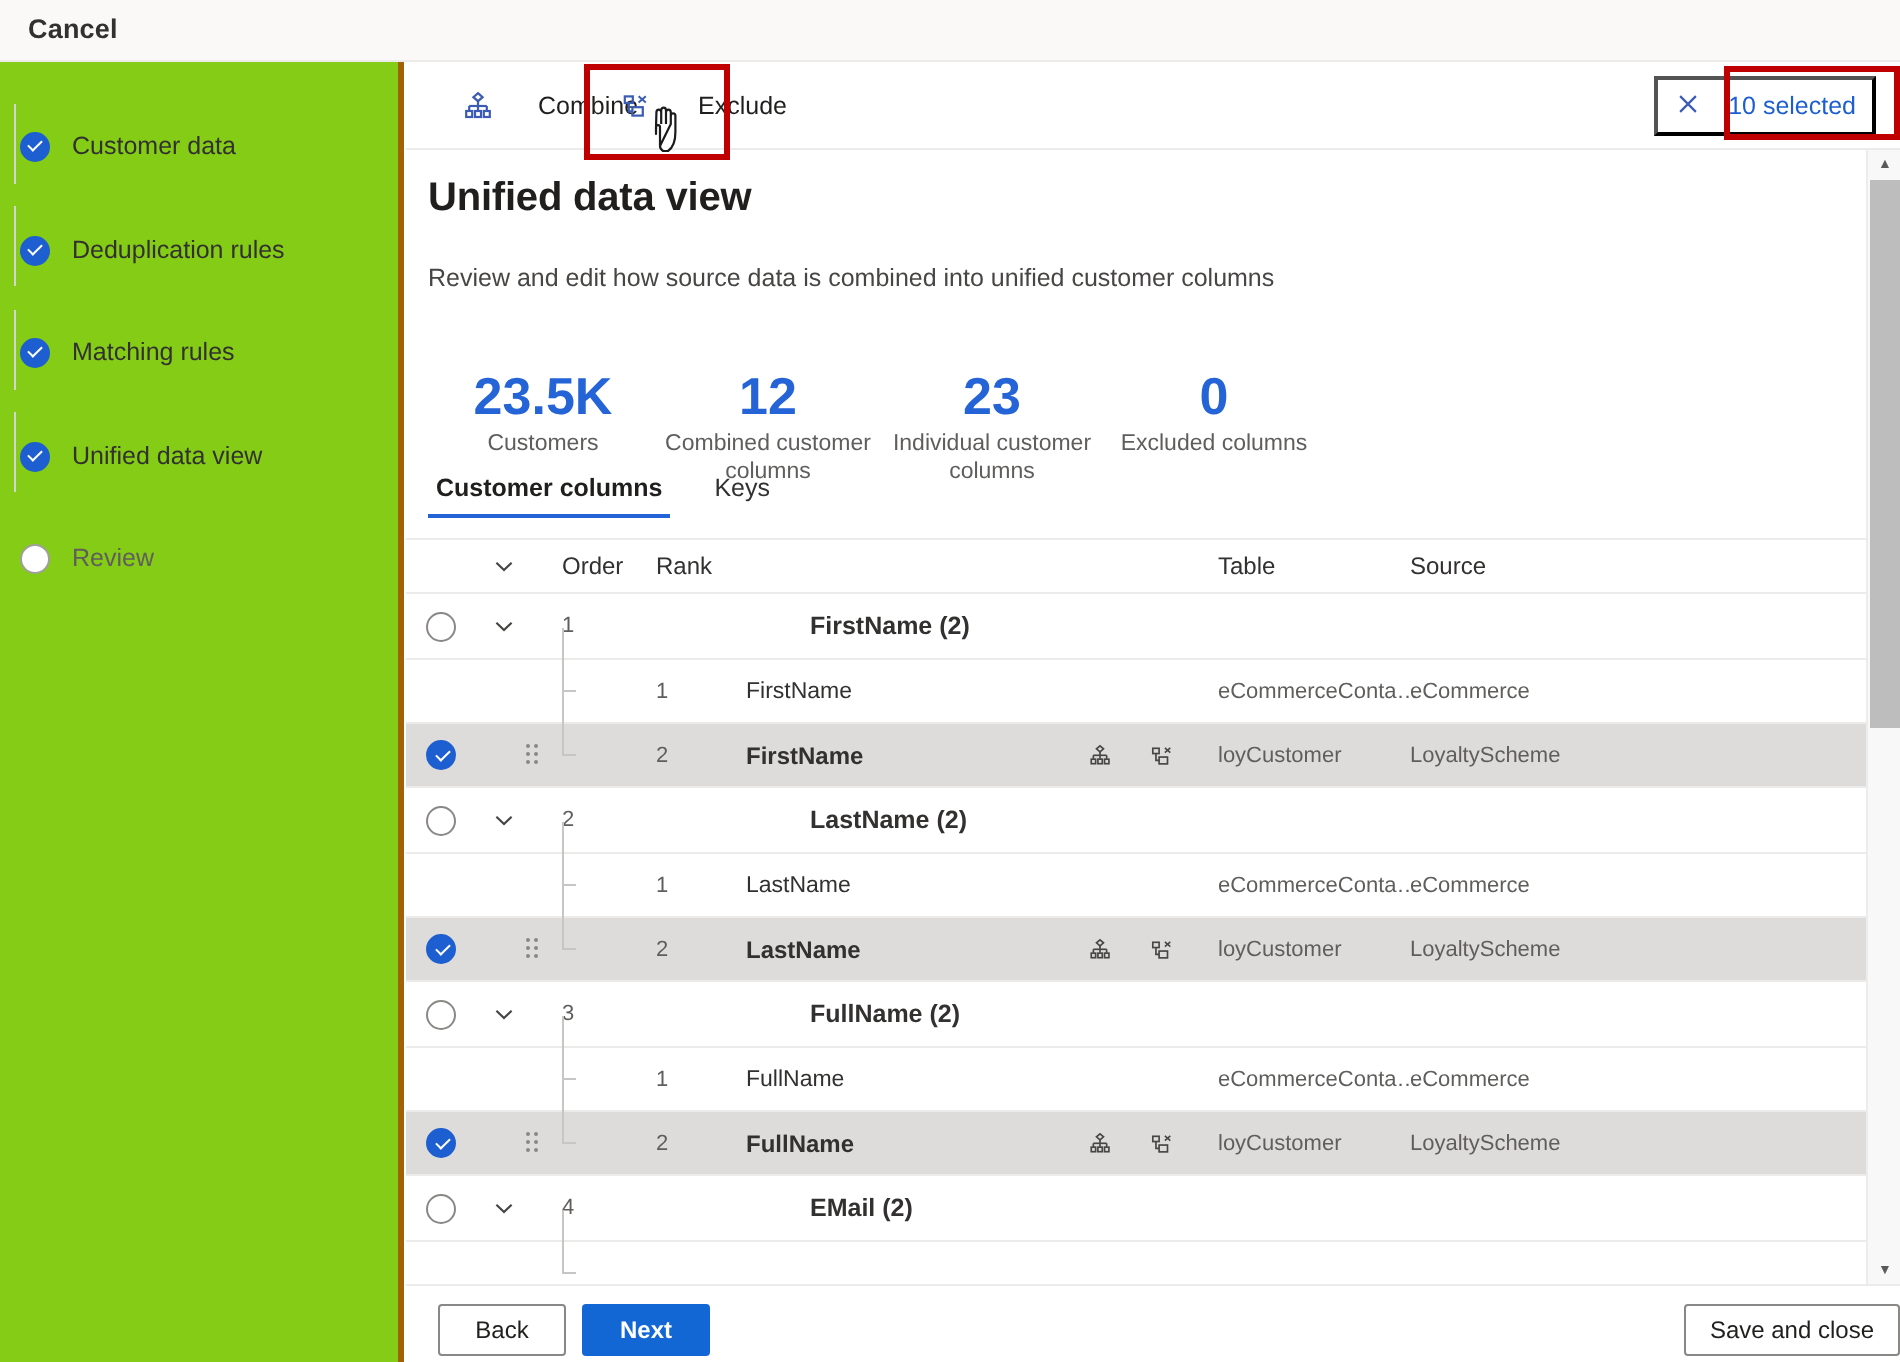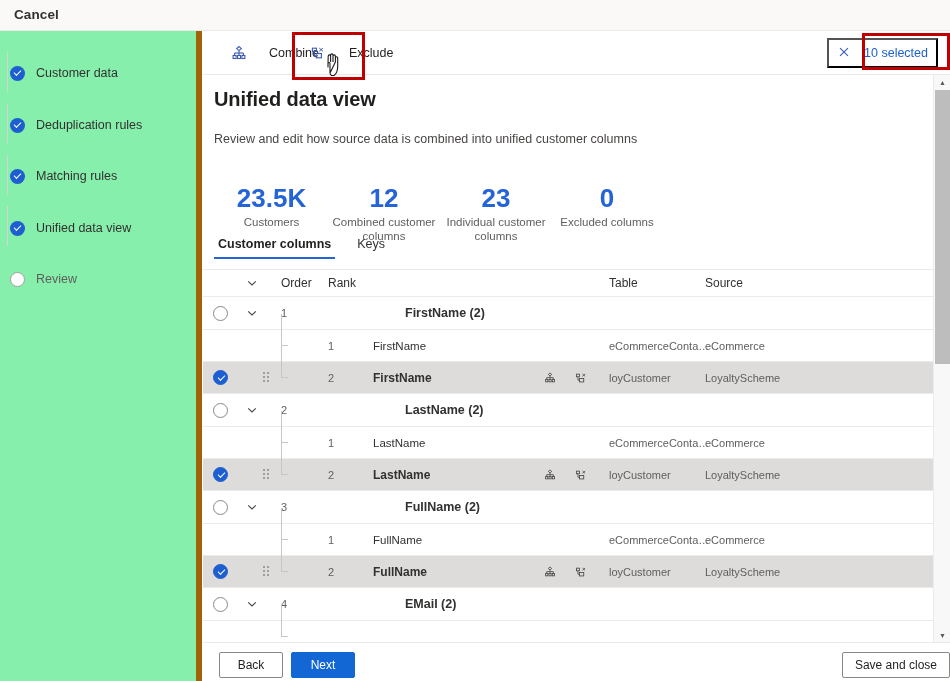--- a/index.html
+++ b/index.html
@@ -18,21 +18,21 @@
     background: #faf9f8; border-bottom: 1px solid #edebe9;
   }
   .titlebar .title {
     position: absolute; left: 14px; top: 7px;
     font-size: 13.5px; font-weight: 600; color: #323130; letter-spacing: .1px;
   }
 
   
   .rail {
     position: absolute; left: 0; top: 31px; width: 202px; height: 650px;
-    background: #86efac; border-right: 6px solid #a16207;
+    background: #84cc16; border-right: 3px solid #a16207;
   }
   .step { position: absolute; left: 10px; width: 190px; height: 22px; }
   .step .bullet {
     position: absolute; left: 0; top: 3px; width: 15px; height: 15px;
     border-radius: 50%;
   }
   .step .bullet.done { background: #1d5fd0; }
   .step .bullet.done::after {
     content: ""; position: absolute; left: 4px; top: 4px;
     width: 6px; height: 3px;
@@ -643,18 +643,18 @@
   </div>
 
   <div class="vscroll">
     <div class="arrow up">▲</div>
     <div class="thumb"></div>
     <div class="arrow down">▼</div>
   </div>
 
   <div class="footer">
     <button class="btn" style="left:16px;">Back</button>
-    <button class="btn primary" style="left:88px; width:62px;">Next</button>
+    <button class="btn primary" style="left:88px; width:62px;font-weight:bold;">Next</button>
     <button class="btn" style="right:110px;">Save and close</button>
     <button class="btn" style="right:37px;">Cancel</button>
   </div>
 
 </div>
 
 </body></html>

